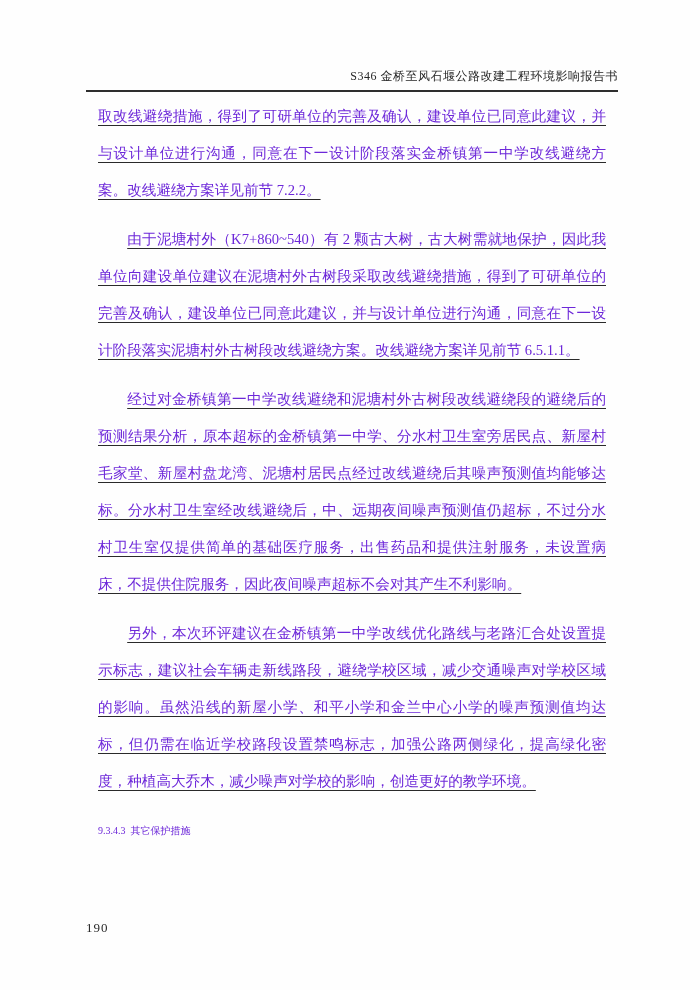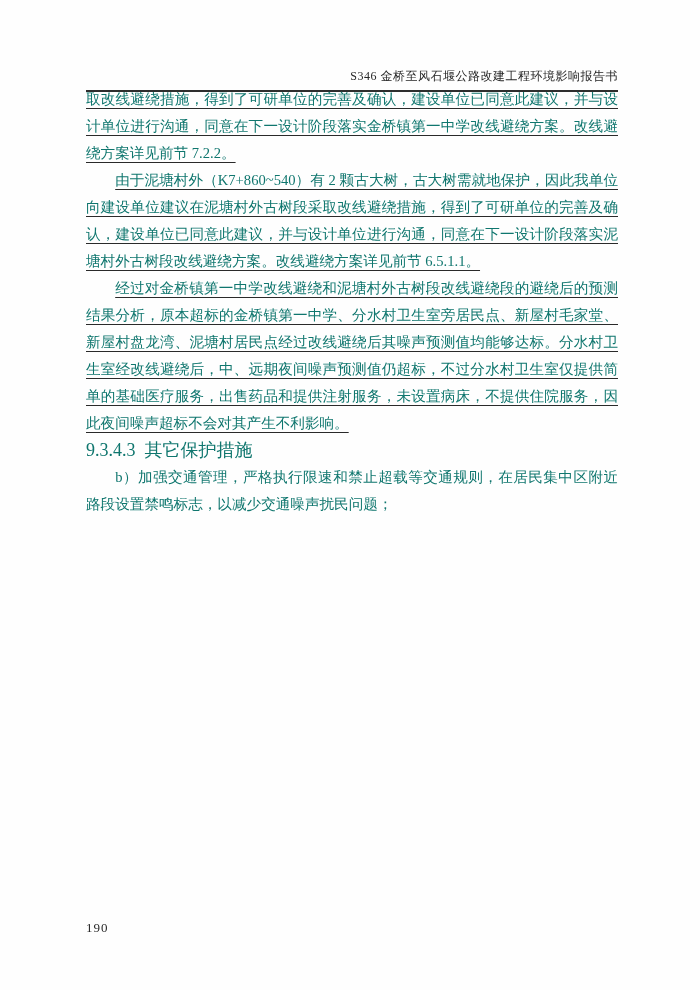--- a/index.html
+++ b/index.html
@@ -29,39 +29,39 @@
     border-bottom: 2px solid #2e2e2e;
     margin-top: 12px;
   }
   .content {
     position: absolute;
     left: 86px;
     top: 86px;
     width: 532px;
   }
   .content p {
-    margin: 0;
+    margin: 12px;
     font-size: 14.6px;
-    line-height: 27px;
+    line-height: 37px;
     text-align: justify;
-    color: #0f766e;
+    color: #6d28d9;
   }
   .content p.ind {
     text-indent: 2em;
   }
   .content p.u {
     text-decoration: underline;
     text-decoration-thickness: 1px;
     text-underline-offset: 4px;
     text-decoration-skip-ink: none;
     text-decoration-color: #2a2a2a;
   }
   .content p.heading {
     white-space: pre-wrap;
-    font-size: 18px;
+    font-size: 10px;
   }
   .footer {
     position: absolute;
     left: 86px;
     top: 920px;
     width: 532px;
     text-align: left;
     font-size: 13px;
     letter-spacing: 1px;
     color: #2a2a2a;
@@ -72,20 +72,20 @@
 
 <div class="page">
   <div class="header">
     <span>S346 金桥至风石堰公路改建工程环境影响报告书</span>
   </div>
 
   <div class="content" id="content">
       <p class="u ">取改线避绕措施，得到了可研单位的完善及确认，建设单位已同意此建议，并与设计单位进行沟通，同意在下一设计阶段落实金桥镇第一中学改线避绕方案。改线避绕方案详见前节 7.2.2。</p>
       <p class="u ind ">由于泥塘村外（K7+860~540）有 2 颗古大树，古大树需就地保护，因此我单位向建设单位建议在泥塘村外古树段采取改线避绕措施，得到了可研单位的完善及确认，建设单位已同意此建议，并与设计单位进行沟通，同意在下一设计阶段落实泥塘村外古树段改线避绕方案。改线避绕方案详见前节 6.5.1.1。</p>
       <p class="u ind ">经过对金桥镇第一中学改线避绕和泥塘村外古树段改线避绕段的避绕后的预测结果分析，原本超标的金桥镇第一中学、分水村卫生室旁居民点、新屋村毛家堂、新屋村盘龙湾、泥塘村居民点经过改线避绕后其噪声预测值均能够达标。分水村卫生室经改线避绕后，中、远期夜间噪声预测值仍超标，不过分水村卫生室仅提供简单的基础医疗服务，出售药品和提供注射服务，未设置病床，不提供住院服务，因此夜间噪声超标不会对其产生不利影响。</p>
+      <p class="u ind ">另外，本次环评建议在金桥镇第一中学改线优化路线与老路汇合处设置提示标志，建议社会车辆走新线路段，避绕学校区域，减少交通噪声对学校区域的影响。虽然沿线的新屋小学、和平小学和金兰中心小学的噪声预测值均达标，但仍需在临近学校路段设置禁鸣标志，加强公路两侧绿化，提高绿化密度，种植高大乔木，减少噪声对学校的影响，创造更好的教学环境。</p>
       <p class="heading">9.3.4.3  其它保护措施</p>
-      <p class="ind ">b）加强交通管理，严格执行限速和禁止超载等交通规则，在居民集中区附近路段设置禁鸣标志，以减少交通噪声扰民问题；</p>
     </div>
 
   <div class="footer">
     <span>190</span>
   </div>
 </div>
 
 </body></html>

